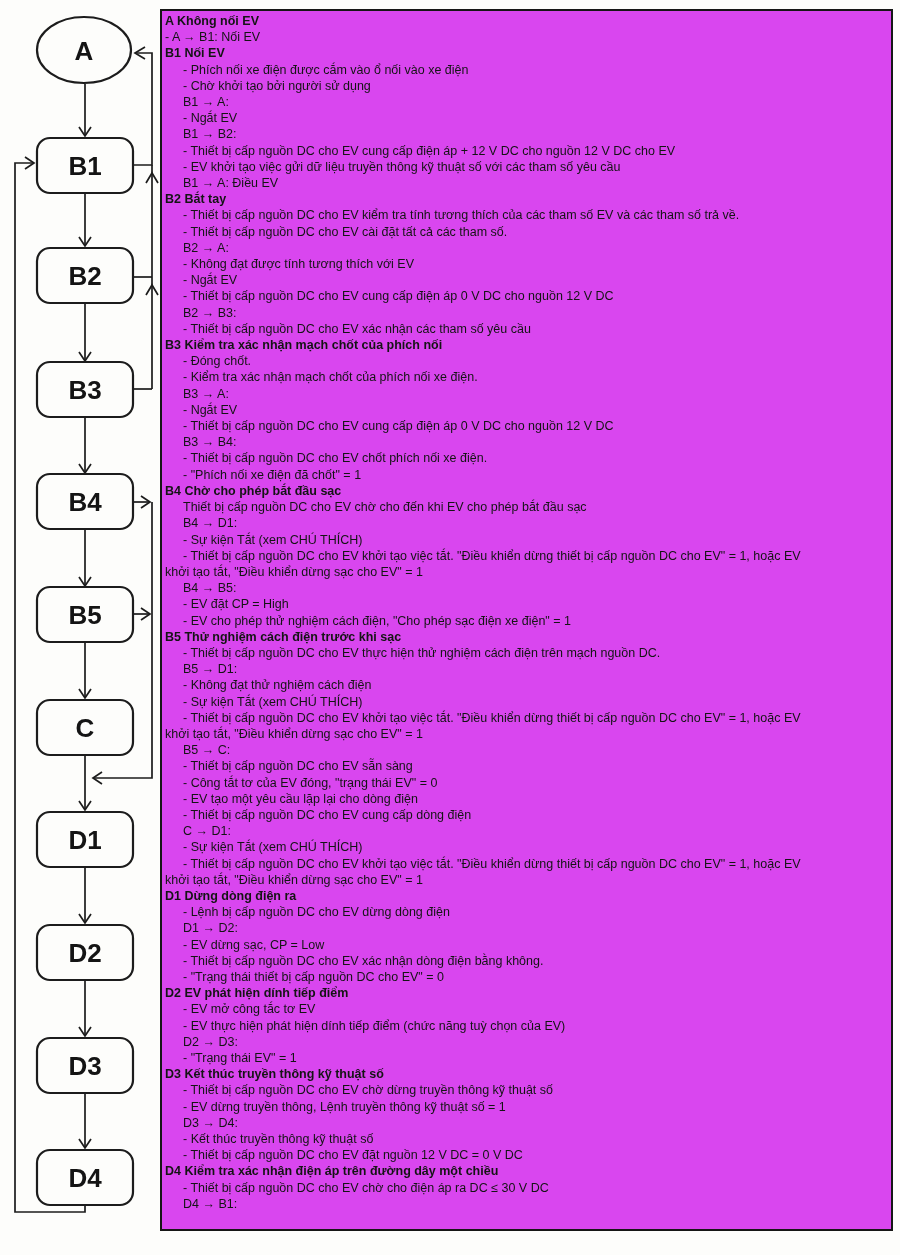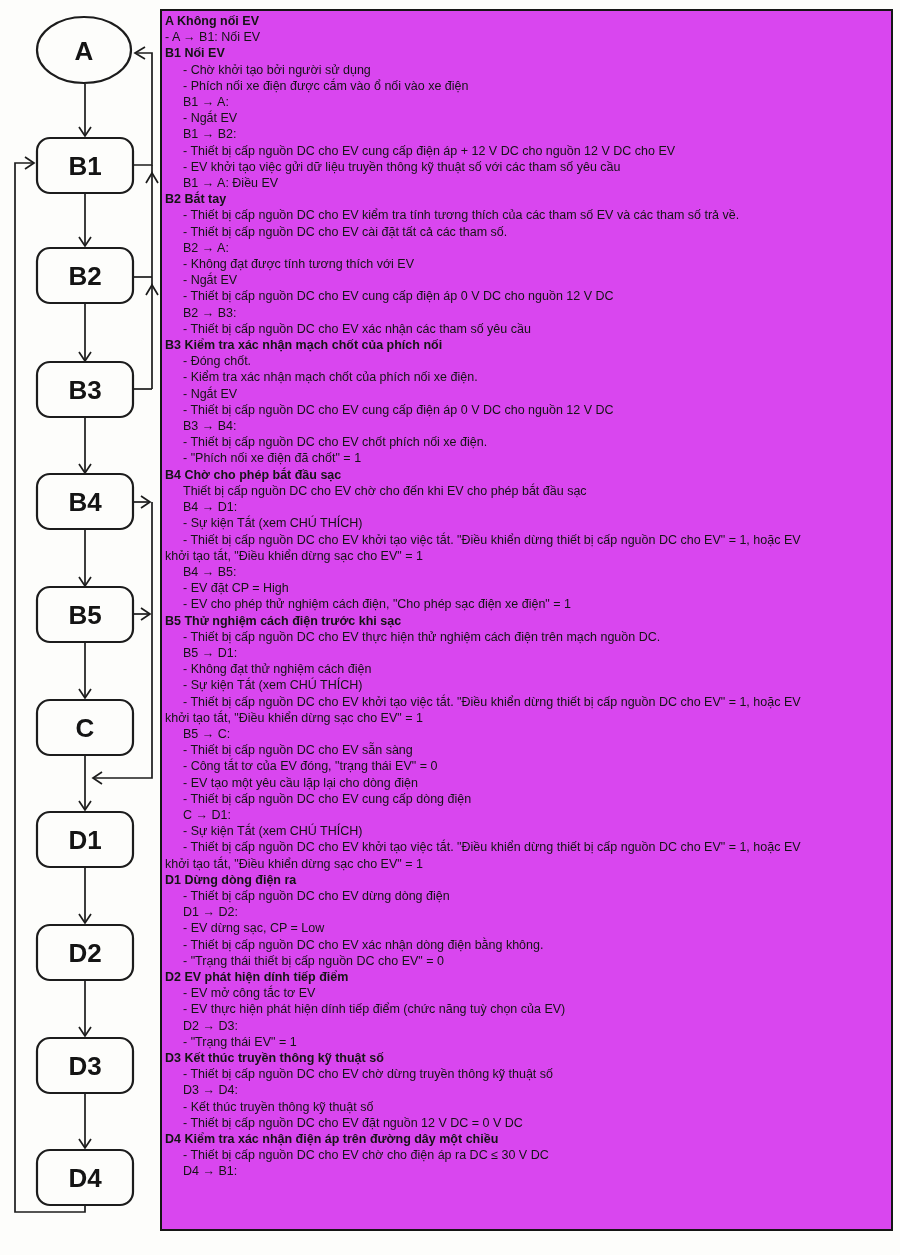--- a/index.html
+++ b/index.html
@@ -144,40 +144,41 @@
     <rect class="node" x="37" y="1150" width="96" height="55" rx="13"></rect>
     <text x="85" y="1178" text-anchor="middle" dominant-baseline="central">D4</text>
   </g>
 </svg>
 
 <div id="notes-box">
 
 <div class="note-line bold">A Không nối EV</div>
     <div class="note-line">- A → B1: Nối EV</div>
     <div class="note-line bold">B1 Nối EV</div>
+    <div class="note-line i1">- Phích nối xe điện được cắm vào ổ nối vào xe điện</div>
     <div class="note-line i1">- Chờ khởi tạo bởi người sử dụng</div>
-    <div class="note-line i1">- Phích nối xe điện được cắm vào ổ nối vào xe điện</div>
     <div class="note-line i1">B1 → A:</div>
     <div class="note-line i1">- Ngắt EV</div>
     <div class="note-line i1">B1 → B2:</div>
     <div class="note-line i1">- Thiết bị cấp nguồn DC cho EV cung cấp điện áp + 12 V DC cho nguồn 12 V DC cho EV</div>
     <div class="note-line i1">- EV khởi tạo việc gửi dữ liệu truyền thông kỹ thuật số với các tham số yêu cầu</div>
     <div class="note-line i1">B1 → A: Điều EV</div>
     <div class="note-line bold">B2 Bắt tay</div>
     <div class="note-line i1">- Thiết bị cấp nguồn DC cho EV kiểm tra tính tương thích của các tham số EV và các tham số trả về.</div>
     <div class="note-line i1">- Thiết bị cấp nguồn DC cho EV cài đặt tất cả các tham số.</div>
     <div class="note-line i1">B2 → A:</div>
     <div class="note-line i1">- Không đạt được tính tương thích với EV</div>
     <div class="note-line i1">- Ngắt EV</div>
     <div class="note-line i1">- Thiết bị cấp nguồn DC cho EV cung cấp điện áp 0 V DC cho nguồn 12 V DC</div>
     <div class="note-line i1">B2 → B3:</div>
     <div class="note-line i1">- Thiết bị cấp nguồn DC cho EV xác nhận các tham số yêu cầu</div>
     <div class="note-line bold">B3 Kiểm tra xác nhận mạch chốt của phích nối</div>
     <div class="note-line i1">- Đóng chốt.</div>
     <div class="note-line i1">- Kiểm tra xác nhận mạch chốt của phích nối xe điện.</div>
+    <div class="note-line i1">B3 → A:</div>
     <div class="note-line i1">- Ngắt EV</div>
     <div class="note-line i1">- Thiết bị cấp nguồn DC cho EV cung cấp điện áp 0 V DC cho nguồn 12 V DC</div>
     <div class="note-line i1">B3 → B4:</div>
     <div class="note-line i1">- Thiết bị cấp nguồn DC cho EV chốt phích nối xe điện.</div>
     <div class="note-line i1">- "Phích nối xe điện đã chốt" = 1</div>
     <div class="note-line bold">B4 Chờ cho phép bắt đầu sạc</div>
     <div class="note-line i1">Thiết bị cấp nguồn DC cho EV chờ cho đến khi EV cho phép bắt đầu sạc</div>
     <div class="note-line i1">B4 → D1:</div>
     <div class="note-line i1">- Sự kiện Tắt (xem CHÚ THÍCH)</div>
     <div class="note-line i1">- Thiết bị cấp nguồn DC cho EV khởi tạo việc tắt. "Điều khiển dừng thiết bị cấp nguồn DC cho EV" = 1, hoặc EV</div>
@@ -195,31 +196,32 @@
     <div class="note-line i1">B5 → C:</div>
     <div class="note-line i1">- Thiết bị cấp nguồn DC cho EV sẵn sàng</div>
     <div class="note-line i1">- Công tắt tơ của EV đóng, "trạng thái EV" = 0</div>
     <div class="note-line i1">- EV tạo một yêu cầu lặp lại cho dòng điện</div>
     <div class="note-line i1">- Thiết bị cấp nguồn DC cho EV cung cấp dòng điện</div>
     <div class="note-line i1">C → D1:</div>
     <div class="note-line i1">- Sự kiện Tắt (xem CHÚ THÍCH)</div>
     <div class="note-line i1">- Thiết bị cấp nguồn DC cho EV khởi tạo việc tắt. "Điều khiển dừng thiết bị cấp nguồn DC cho EV" = 1, hoặc EV</div>
     <div class="note-line">khởi tạo tắt, "Điều khiển dừng sạc cho EV" = 1</div>
     <div class="note-line bold">D1 Dừng dòng điện ra</div>
-    <div class="note-line i1">- Thiết bị cấp nguồn DC cho EV dừng dòng điện</div>
+    <div class="note-line i1">- Lệnh bị cấp nguồn DC cho EV dừng dòng điện</div>
     <div class="note-line i1">D1 → D2:</div>
     <div class="note-line i1">- EV dừng sạc, CP = Low</div>
     <div class="note-line i1">- Thiết bị cấp nguồn DC cho EV xác nhận dòng điện bằng không.</div>
     <div class="note-line i1">- "Trạng thái thiết bị cấp nguồn DC cho EV" = 0</div>
     <div class="note-line bold">D2 EV phát hiện dính tiếp điểm</div>
     <div class="note-line i1">- EV mở công tắc tơ EV</div>
     <div class="note-line i1">- EV thực hiện phát hiện dính tiếp điểm (chức năng tuỳ chọn của EV)</div>
     <div class="note-line i1">D2 → D3:</div>
     <div class="note-line i1">- "Trạng thái EV" = 1</div>
     <div class="note-line bold">D3 Kết thúc truyền thông kỹ thuật số</div>
     <div class="note-line i1">- Thiết bị cấp nguồn DC cho EV chờ dừng truyền thông kỹ thuật số</div>
+    <div class="note-line i1">- EV dừng truyền thông, Lệnh truyền thông kỹ thuật số = 1</div>
     <div class="note-line i1">D3 → D4:</div>
     <div class="note-line i1">- Kết thúc truyền thông kỹ thuật số</div>
     <div class="note-line i1">- Thiết bị cấp nguồn DC cho EV đặt nguồn 12 V DC  = 0 V DC</div>
     <div class="note-line bold">D4 Kiểm tra xác nhận điện áp trên đường dây một chiều</div>
     <div class="note-line i1">- Thiết bị cấp nguồn DC cho EV chờ cho điện áp ra DC ≤ 30 V DC</div>
     <div class="note-line i1">D4 → B1:</div>
   </div>
 
 </body></html>

